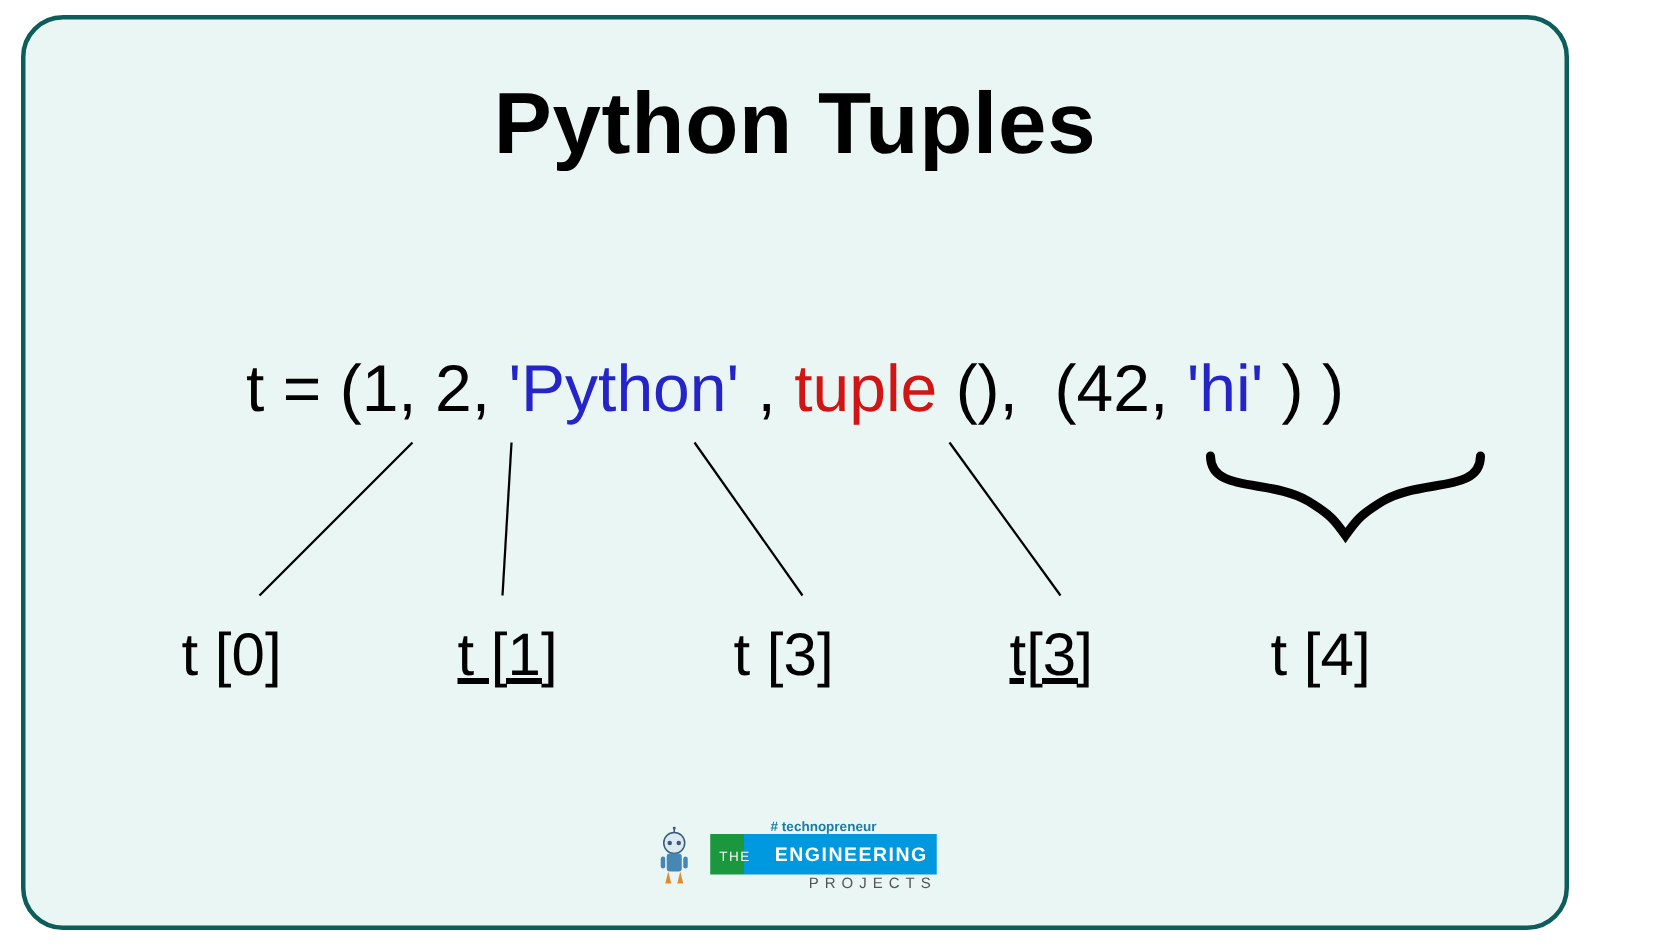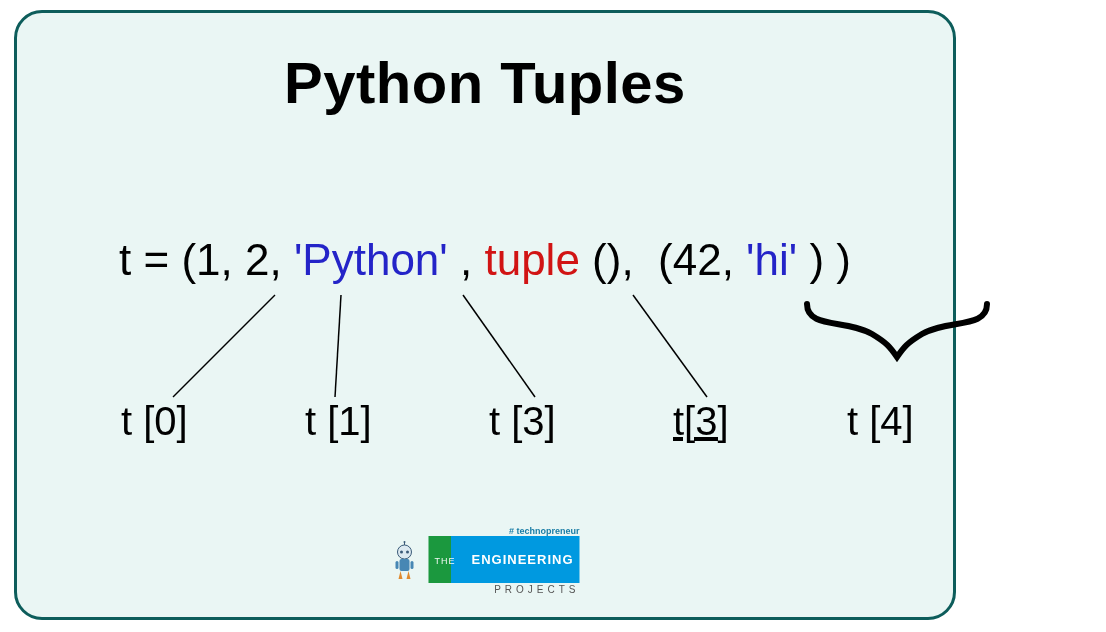--- a/index.html
+++ b/index.html
@@ -6,21 +6,21 @@
   html, body { width: 1106px; height: 632px; }
   body {
     background: #ffffff;
     font-family: "Segoe UI", "Helvetica Neue", Arial, sans-serif;
     position: relative;
   }
   .frame {
     position: absolute;
     left: 14px;
     top: 10px;
-    width: 942px;
+    width: 1032px;
     height: 610px;
     background: #eaf6f4;
     border: 3px solid #0d5d5b;
     border-radius: 28px;
   }
   .title {
     position: absolute;
     left: 0;
     right: 0;
     top: 36px;
@@ -49,23 +49,24 @@
     top: 386px;
     left: 0;
     right: 0;
     font-size: 40px;
     color: #000;
     font-weight: 400;
   }
   .idx {
     position: absolute;
     white-space: nowrap;
+    margin-top: 16px;
   }
   .i0 { left: 104px; }
-  .i1 { left: 288px; }
+  .i1 { left: 288px; text-decoration: underline; }
   .i2 { left: 472px; }
   .i3 { left: 656px; text-decoration: underline; }
   .i4 { left: 830px; text-align: center; }
 
   svg.lines {
     position: absolute;
     left: 0;
     top: 0;
     width: 1078px;
     height: 610px;
@@ -91,34 +92,34 @@
     align-items: center;
     gap: 10px;
   }
   .logo-icon {
     width: 28px;
     height: 40px;
   }
   .logo-text {
     display: flex;
     flex-direction: column;
-    align-items: flex-end;
+    align-items: center;
   }
   .hash {
     font-size: 9px;
     color: #1a7da6;
     font-weight: 600;
   }
   .bar {
     background: linear-gradient(90deg, #1b983e 0%, #1b983e 15%, #0099e0 15%, #0099e0 100%);
     color: #fff;
     font-size: 13px;
     font-weight: 700;
     letter-spacing: 1px;
-    padding: 16px 6px;
+    padding: 6px 6px;
     display: flex;
     gap: 16px;
     align-items: baseline;
   }
   .bar .the { font-size: 9px; font-weight: 400; opacity: 0.95; }
   .proj {
     font-size: 10px;
     letter-spacing: 4px;
     color: #555;
     align-self: flex-end;

